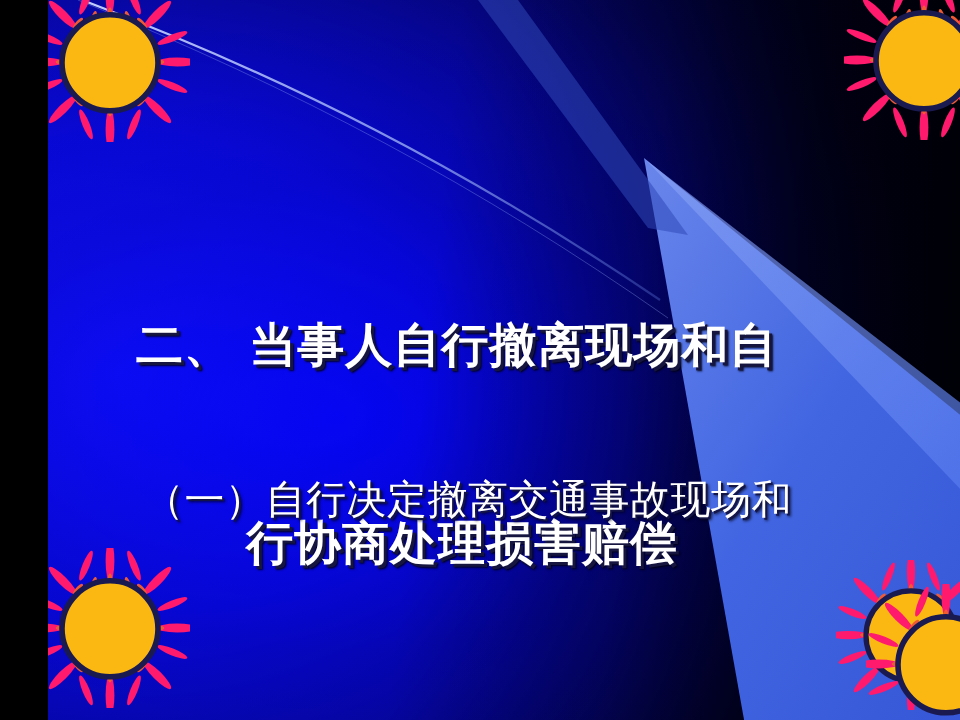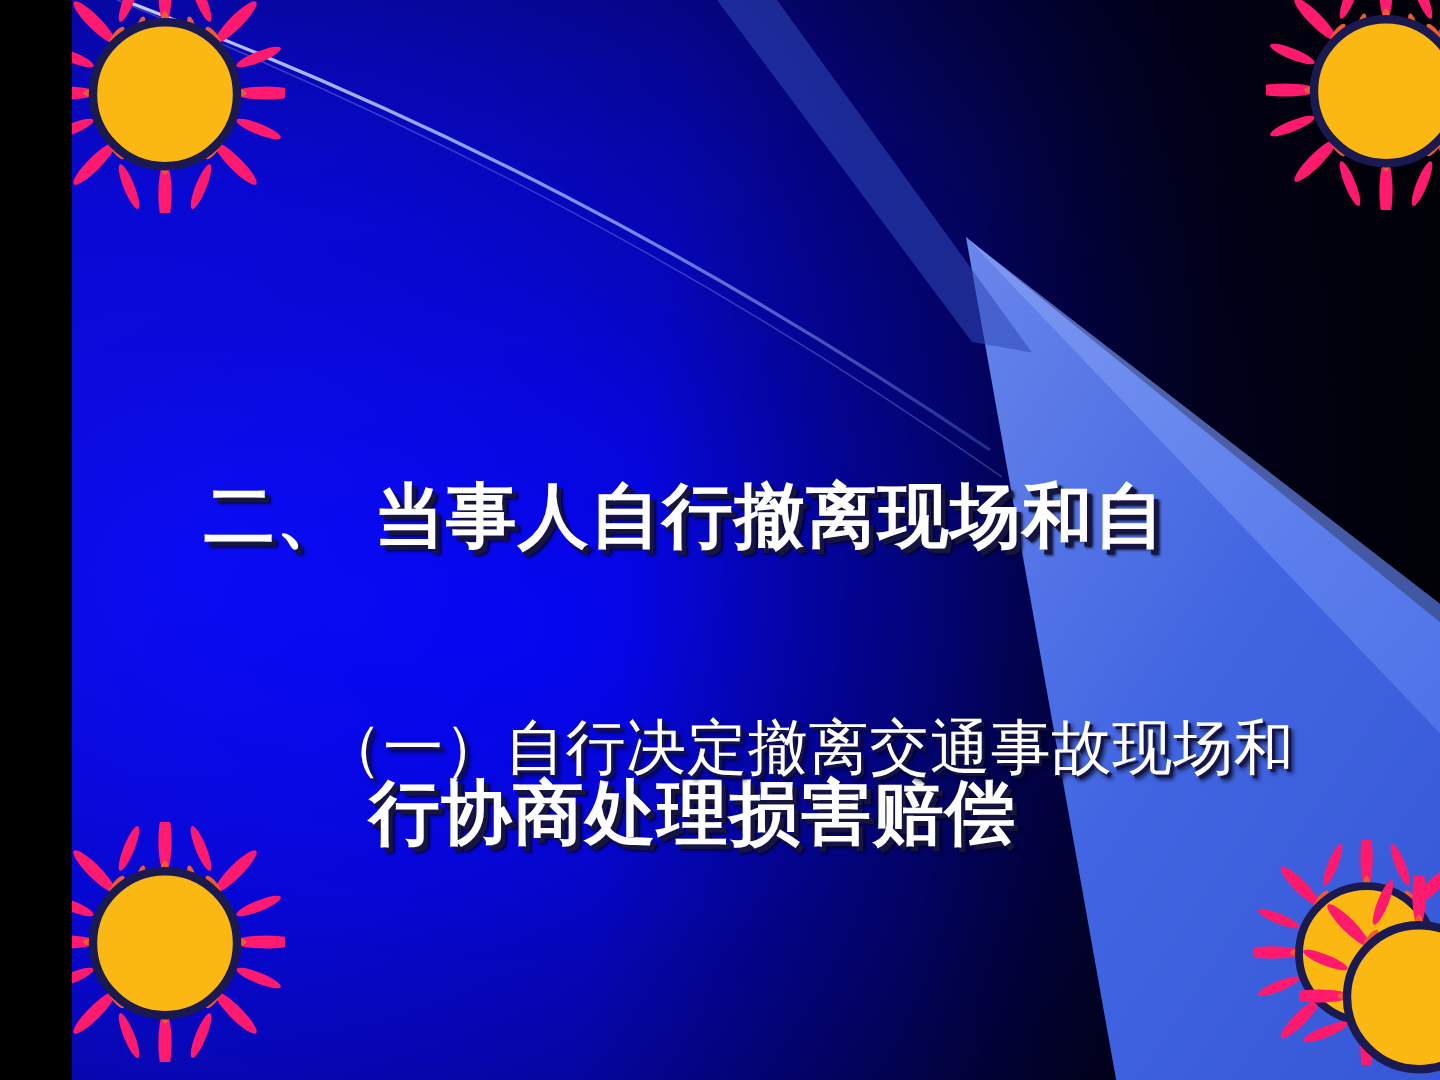--- a/index.html
+++ b/index.html
@@ -97,21 +97,21 @@
     font-family: "DejaVu Serif", "Liberation Serif", serif;
     font-weight: normal;
     font-size: 40px;
     line-height: 59px;
     letter-spacing: 0.5px;
     text-shadow:
       2px 2px 0 rgba(20,20,70,0.95),
       3px 3px 3px rgba(0,0,12,0.75);
     white-space: pre;
   }
-  .body-line { display: block; text-align: center; }
+  .body-line { display: block; }
   .body-line.indent { padding-left: 112px; }
 </style>
 </head>
 <body>
 
 <div id="slide">
 
   <div class="bg-base"></div>
   <div class="bg-vignette"></div>
   <div class="bg-dark-right"></div>

